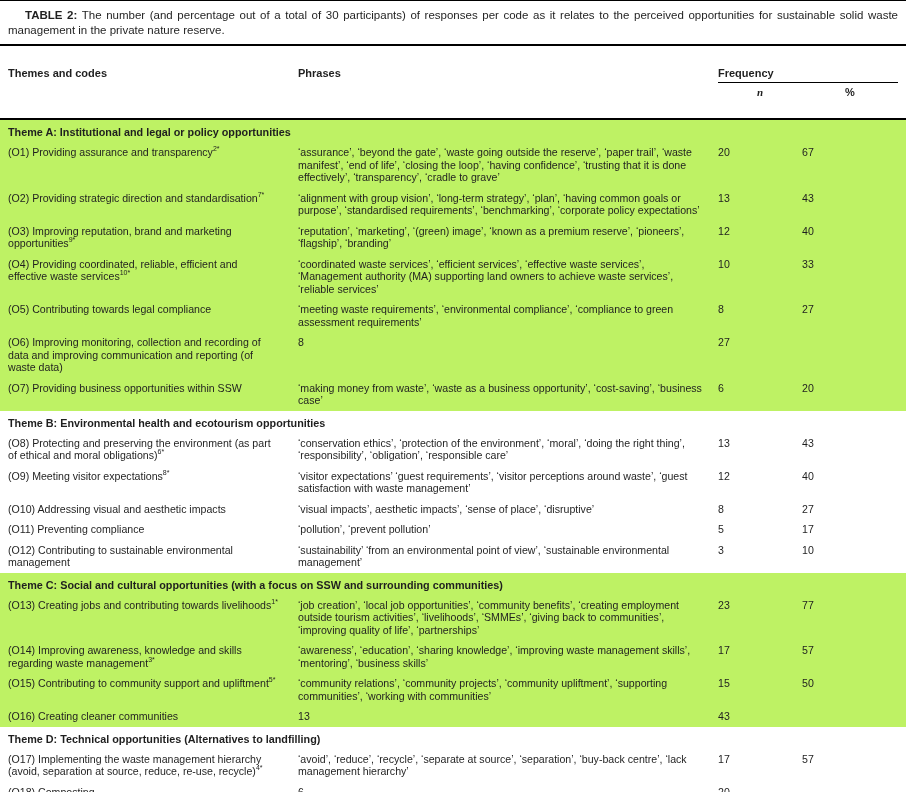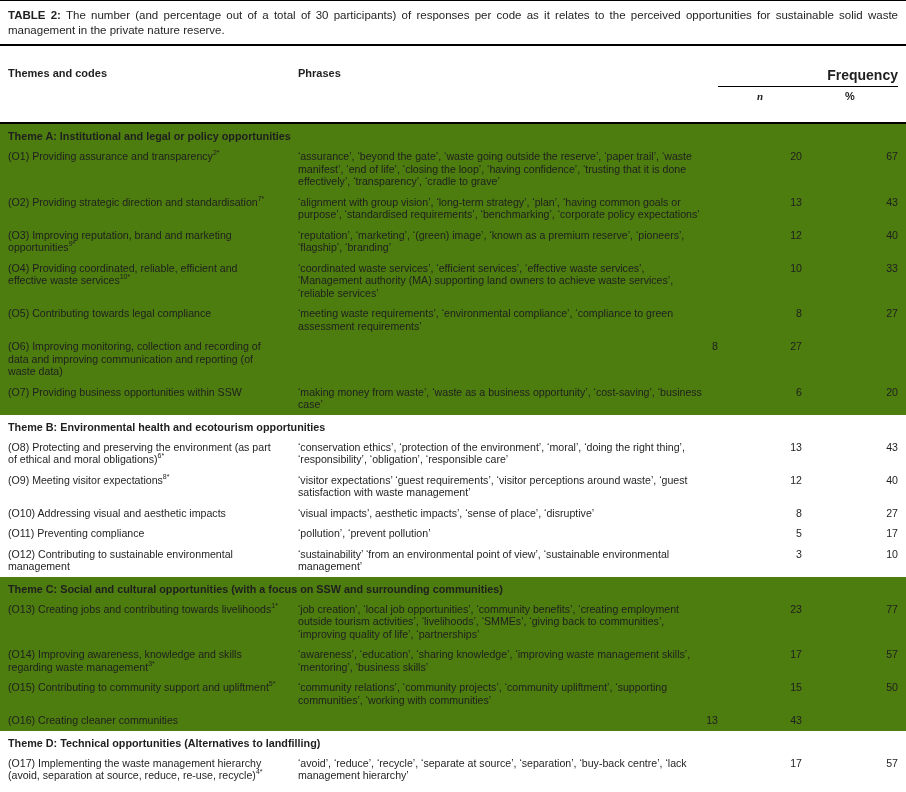--- a/index.html
+++ b/index.html
@@ -13,69 +13,69 @@
 
   .top-rule { border-top: 1px solid #000; }
   .thick-rule { border-top: 2px solid #000; }
 
   .title-block {
     font-size: 11.5px;
     line-height: 15px;
     text-align: justify;
     padding: 7px 8px 6px 8px;
   }
-  .title-label { font-weight: bold; }
+  .title-label { font-weight: bold; margin-left: 17px; }
 
   
   .head-grid {
     display: grid;
     grid-template-columns: 290px 420px 180px;
     padding: 16px 8px;
     align-items: start;
   }
   .h-col {
     font-weight: bold;
     font-size: 11px;
     padding: 5px 0 4px 0;
   }
   .freq-label {
     font-weight: bold;
-    font-size: 14px;
-    text-align: right;
+    font-size: 11px;
+    text-align: left;
     padding: 5px 0 3px 0;
     border-bottom: 1px solid #000;
   }
   .freq-sub { display: grid; grid-template-columns: 84px 96px; }
   .h-n, .h-pct {
     font-weight: bold;
     font-size: 11px;
     text-align: center;
     padding: 3px 0 4px 0;
   }
   .h-n { font-style: italic; font-family: "Liberation Serif", serif; }
 
   
-  .section.shaded { background: #4d7c0f; }
+  .section.shaded { background: #bef264; }
   .section-header {
     font-weight: bold;
     font-size: 10.8px;
     line-height: 13px;
     padding: 6px 8px 3px 8px;
   }
   .row {
     display: grid;
     grid-template-columns: 290px 420px 84px 96px;
     padding: 0 8px;
     font-size: 10.6px;
     line-height: 12.5px;
   }
   .cell { padding: 4px 0 4px 0; }
   .code-cell  { padding-right: 20px; }
   .phrase-cell{ padding-right: 14px; }
-  .num-cell   { text-align: right; }
+  .num-cell   { text-align: left; }
   sup.code-sup {
     font-size: 7px;
     line-height: 0;
     vertical-align: super;
   }
 </style>
 </head>
 <body>
 
 <div class="page">

